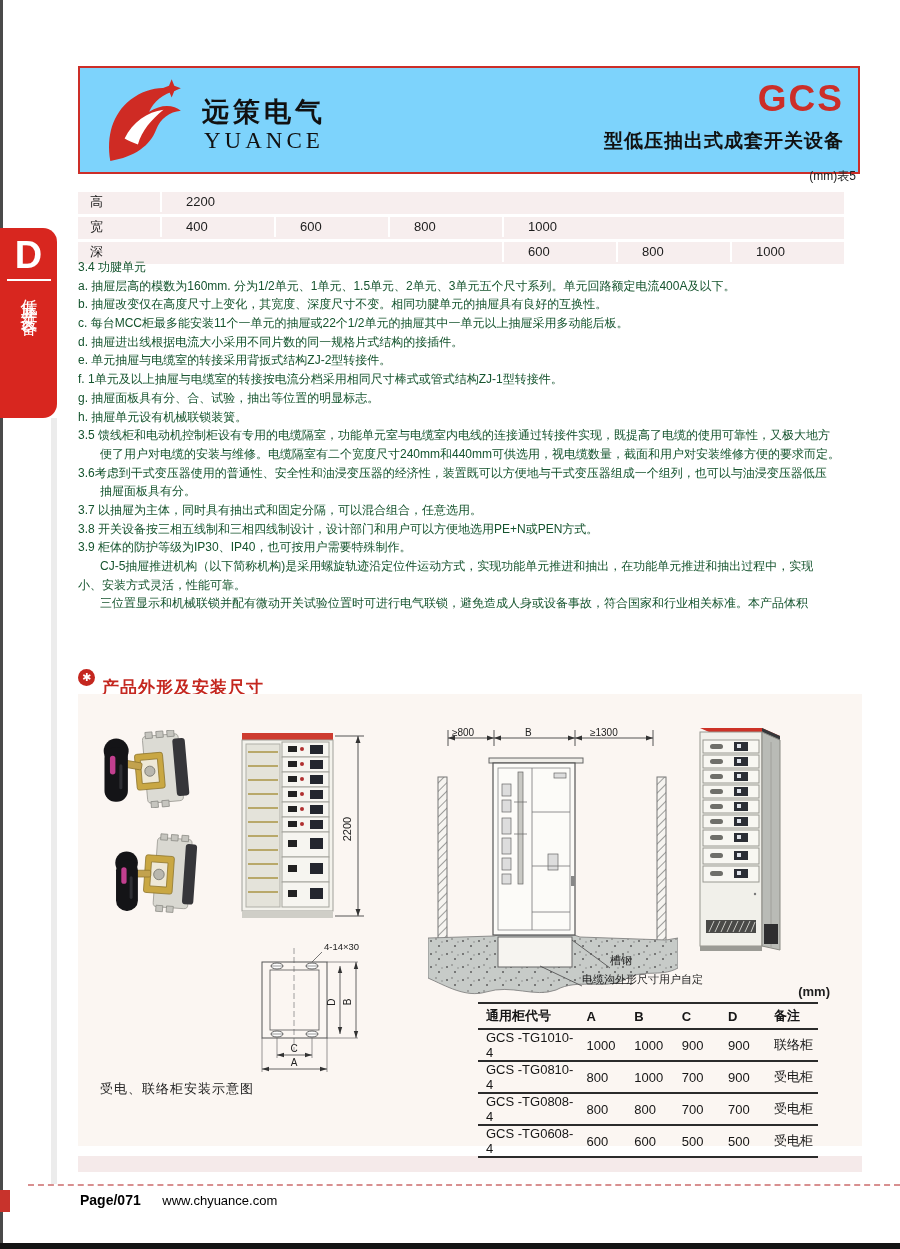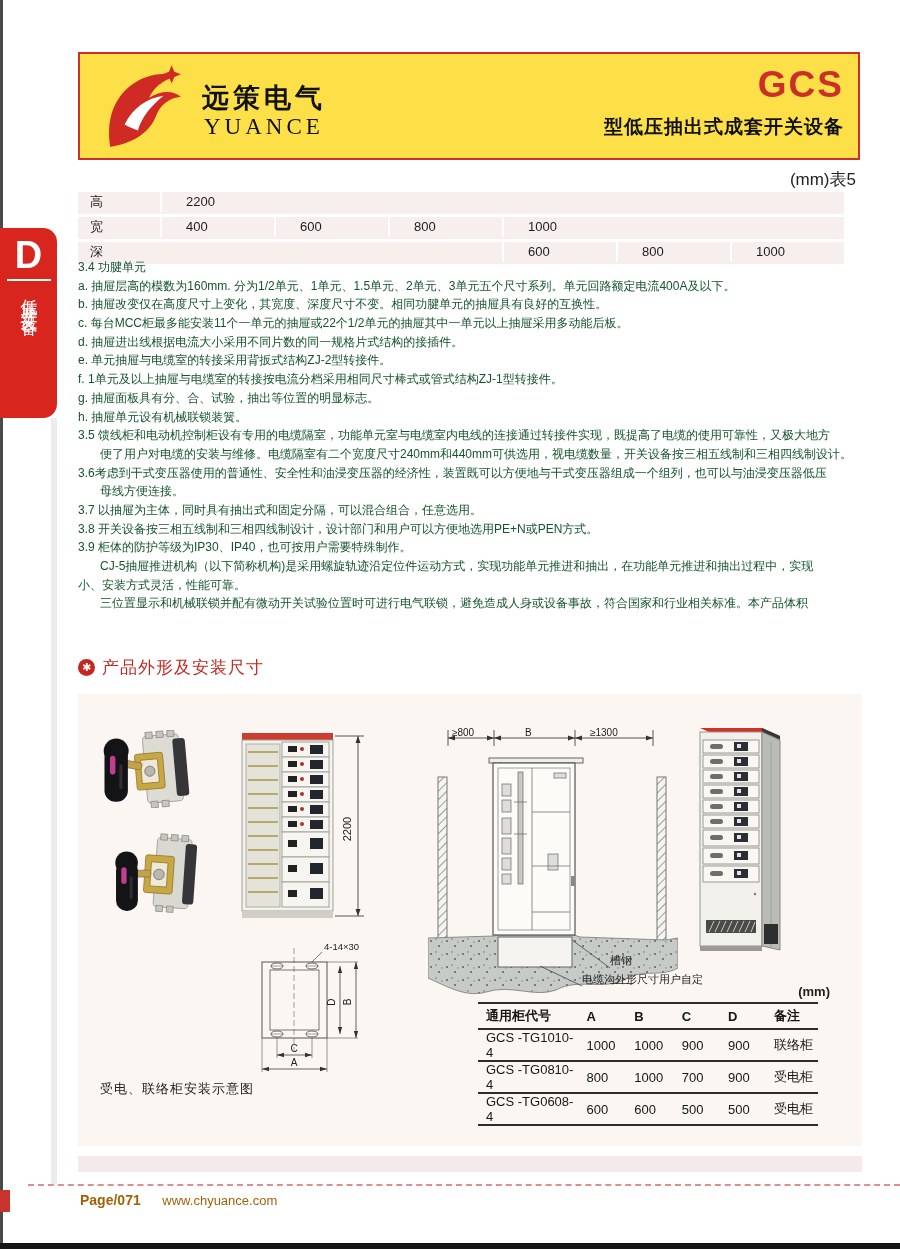--- a/index.html
+++ b/index.html
@@ -5,30 +5,30 @@
   html,body{margin:0;padding:0;background:#888;}
   #page{position:relative;width:900px;height:1249px;background:#fff;overflow:hidden;
         font-family:"Liberation Sans","DejaVu Sans",sans-serif;color:#1d1d1d;}
   .abs{position:absolute;}
 
   
   #left-edge{left:0;top:0;width:3px;height:1249px;background:#4a4a4a;}
   #bottom-bar{left:0;top:1243px;width:900px;height:6px;background:#141414;}
 
   
-  #header-box{left:78px;top:52px;width:778px;height:104px;border:2px solid #cc2e28;background:#fde047;}
+  #header-box{left:78px;top:66px;width:778px;height:104px;border:2px solid #cc2e28;background:#7dd3fc;}
   #logo-mark{position:absolute;left:16px;top:5px;}
   #logo-cn{position:absolute;left:122px;top:26px;font-size:27px;font-weight:bold;letter-spacing:4px;color:#111;}
   #logo-en{position:absolute;left:124px;top:60px;font-family:"Liberation Serif","DejaVu Serif",serif;
            font-size:23px;letter-spacing:4px;color:#111;}
   #gcs{position:absolute;right:14px;top:10px;font-size:37px;font-weight:bold;letter-spacing:2px;color:#cc2e28;}
   #gcs-sub{position:absolute;right:14px;top:60px;font-size:19px;font-weight:bold;color:#111;letter-spacing:1px;font-family:Liberation Serif, serif;}
 
   
-  #dim-note{left:700px;top:168px;width:156px;text-align:right;font-size:17px;color:#222;}
+  #dim-note{left:700px;top:168px;width:156px;text-align:right;font-size:12px;color:#222;}
   #dim-table{left:78px;top:192px;width:766px;}
   .dt-row{height:22px;line-height:20px;background:#f7eeee;margin-bottom:3px;white-space:nowrap;font-size:13px;}
   .dt-label{display:inline-block;width:70px;padding-left:12px;vertical-align:top;}
   .dt-cell{display:inline-block;width:88px;padding-left:24px;border-left:2px solid #fff;vertical-align:top;}
 
   
   #side-tab{left:0;top:228px;width:57px;height:190px;background:#d8261f;border-radius:0 14px 14px 0;text-align:center;}
   #side-letter{display:block;color:#fff;font-size:38px;font-weight:bold;line-height:46px;margin-top:4px;}
   #side-rule{width:44px;height:0;border-top:2px solid #fff;margin:1px auto 5px auto;}
   #side-label{display:inline-block;writing-mode:vertical-rl;color:#fff;font-size:17px;letter-spacing:4px;line-height:20px;}
@@ -36,21 +36,21 @@
 
   
   #bodytext{left:78px;top:258px;width:788px;}
   .ln{font-size:12px;line-height:18.7px;height:18.7px;white-space:nowrap;color:#14532d;}
   .ln.ind{padding-left:22px;}
 
   
   #section-header{left:78px;top:656px;display:flex;align-items:center;}
   #section-bullet{width:17px;height:17px;border-radius:50%;background:#c4271f;color:#fff;font-size:11px;
                   line-height:17px;text-align:center;margin-right:7px;}
-  #section-title{font-size:17px;font-weight:normal;color:#c4271f;letter-spacing:1px;}
+  #section-title{font-size:17px;font-weight:bold;color:#c4271f;letter-spacing:1px;margin-top:20px;}
 
   
   #panel{left:78px;top:694px;width:784px;height:452px;background:#fbf6f2;}
   #panel-strip{left:78px;top:1156px;width:784px;height:16px;background:#f5eaea;}
 
   .dimlabel{font-size:10px;color:#222;}
   .cjk-leader{font-size:11px;color:#222;border-bottom:1px solid #555;padding-bottom:15px;white-space:nowrap;}
   #fig-caption{left:100px;top:1080px;font-size:13px;color:#222;letter-spacing:1px;}
   #spec-unit{left:770px;top:984px;width:60px;text-align:right;font-size:13px;font-weight:bold;}
 
@@ -60,21 +60,21 @@
                     border-top:2px solid #2b2b2b;}
   #spec-table th{font-weight:bold;text-align:left;height:24px;border-bottom:2px solid #2b2b2b;padding:0;}
   #spec-table td{height:27px;border-bottom:2px solid #2b2b2b;padding:0;}
   #spec-table .c0{width:106px;padding-left:8px;}
   #spec-table .cn{width:45px;padding-left:6px;}
   #spec-table .cr{width:52px;padding-left:6px;}
 
   
   #footer-dash{left:28px;top:1184px;width:872px;border-top:2px dashed #d89090;}
   #footer-red{left:0;top:1190px;width:10px;height:22px;background:#c8332c;}
-  #footer-text{left:80px;top:1192px;font-size:13px;color:#a16207;}
+  #footer-text{left:80px;top:1192px;font-size:13px;color:#000000;}
   #footer-page{font-weight:bold;font-size:14px;}
   #footer-site{margin-left:18px;}
   svg text{font-family:"Liberation Sans","DejaVu Sans",sans-serif;}
 </style>
 </head>
 <body>
 
 <div id="page">
 
   <div class="abs" id="left-edge"></div>
@@ -115,23 +115,23 @@
     <div class="ln">3.4 功腱单元</div>
     <div class="ln">a. 抽屉层高的模数为160mm. 分为1/2单元、1单元、1.5单元、2单元、3单元五个尺寸系列。单元回路额定电流400A及以下。</div>
     <div class="ln">b. 抽屉改变仅在高度尺寸上变化，其宽度、深度尺寸不变。相同功腱单元的抽屉具有良好的互换性。</div>
     <div class="ln">c. 每台MCC柜最多能安装11个一单元的抽屉或22个1/2单元的抽屉其中一单元以上抽屉采用多动能后板。</div>
     <div class="ln">d. 抽屉进出线根据电流大小采用不同片数的同一规格片式结构的接插件。</div>
     <div class="ln">e. 单元抽屉与电缆室的转接采用背扳式结构ZJ-2型转接件。</div>
     <div class="ln">f. 1单元及以上抽屉与电缆室的转接按电流分档采用相同尺寸棒式或管式结构ZJ-1型转接件。</div>
     <div class="ln">g. 抽屉面板具有分、合、试验，抽出等位置的明显标志。</div>
     <div class="ln">h. 抽屉单元设有机械联锁装簧。</div>
     <div class="ln">3.5 馈线柜和电动机控制柜设有专用的电缆隔室，功能单元室与电缆室内电线的连接通过转接件实现，既提高了电缆的使用可靠性，又极大地方</div>
-    <div class="ln ind">便了用户对电缆的安装与维修。电缆隔室有二个宽度尺寸240mm和440mm可供选用，视电缆数量，开关设备按三相五线制和三相四线制设计。</div>
+    <div class="ln ind">便了用户对电缆的安装与维修。电缆隔室有二个宽度尺寸240mm和440mm可供选用，视电缆数量，截面和用户对安装维修方便的要求而定。</div>
     <div class="ln">3.6考虑到干式变压器使用的普通性、安全性和油浸变压器的经济性，装置既可以方便地与干式变压器组成一个组列，也可以与油浸变压器低压</div>
-    <div class="ln ind">母线方便连接。</div>
+    <div class="ln ind">抽屉面板具有分。</div>
     <div class="ln">3.7 以抽屉为主体，同时具有抽出式和固定分隔，可以混合组合，任意选用。</div>
     <div class="ln">3.8 开关设备按三相五线制和三相四线制设计，设计部门和用户可以方便地选用PE+N或PEN方式。</div>
     <div class="ln">3.9 柜体的防护等级为IP30、IP40，也可按用户需要特殊制作。</div>
     <div class="ln ind">CJ-5抽屉推进机构（以下简称机构)是采用螺旋轨迹沿定位件运动方式，实现功能单元推进和抽出，在功能单元推进和抽出过程中，实现</div>
     <div class="ln">小、安装方式灵活，性能可靠。</div>
     <div class="ln ind">三位置显示和机械联锁并配有微动开关试验位置时可进行电气联锁，避免造成人身或设备事故，符合国家和行业相关标准。本产品体积</div>
   </div>
 
   <div class="abs" id="section-header">
     <div id="section-bullet">✱</div>
@@ -452,20 +452,28 @@
         </tr>
         <tr>
           <td class="c0">GCS -TG0810-4</td>
           <td class="cn">800</td>
           <td class="cn">1000</td>
           <td class="cn">700</td>
           <td class="cn">900</td>
           <td class="cr">受电柜</td>
         </tr>
         <tr>
+          <td class="c0">GCS -TG0808-4</td>
+          <td class="cn">800</td>
+          <td class="cn">800</td>
+          <td class="cn">700</td>
+          <td class="cn">700</td>
+          <td class="cr">受电柜</td>
+        </tr>
+        <tr>
           <td class="c0">GCS -TG0608-4</td>
           <td class="cn">600</td>
           <td class="cn">600</td>
           <td class="cn">500</td>
           <td class="cn">500</td>
           <td class="cr">受电柜</td>
         </tr>
       </tbody>
     </table>
   </div>

